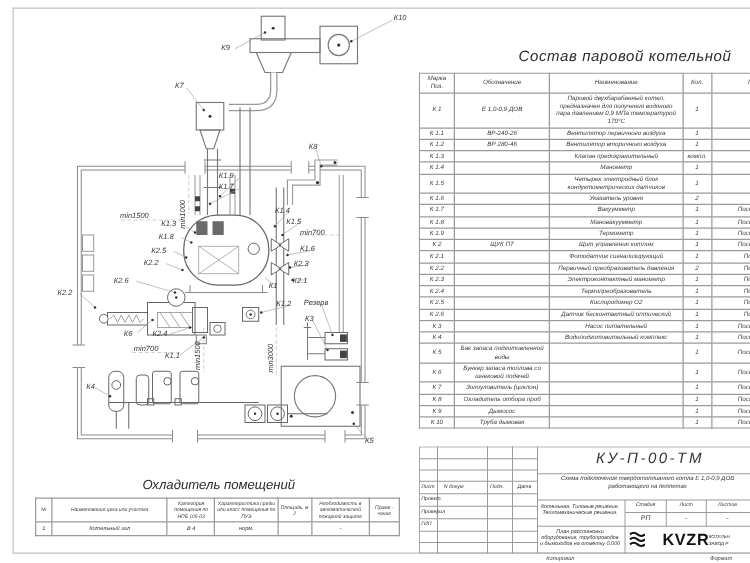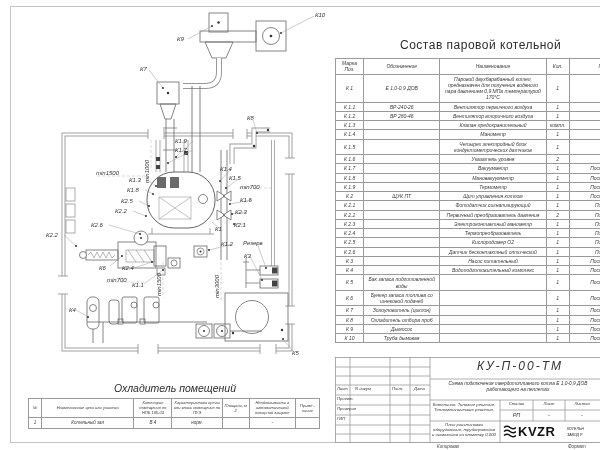--- a/index.html
+++ b/index.html
@@ -6,22 +6,22 @@
   body{width:600px;height:450px;position:relative;background:#fff;overflow:hidden;
        font-family:"Liberation Sans",sans-serif;color:#3a3a3a;}
   .frame{position:absolute;left:10px;top:6px;width:600px;height:437px;
          border:1px solid #c4c4c4;border-right:none;box-sizing:border-box;}
   
   #plan{position:absolute;left:0;top:0;width:335px;height:385px;}
   #plan svg{position:absolute;left:0;top:0;}
   .dlbl{position:absolute;font-style:italic;font-size:6px;line-height:1;
         white-space:nowrap;color:#343434;}
   
-  #main-title{position:absolute;left:400px;top:38px;width:200px;
-              font-size:12px;color:#2c2c2c;letter-spacing:.5px;}
+  #main-title{position:absolute;left:400px;top:38px;width:200px;text-align:center;
+              font-size:12px;font-style:italic;color:#2c2c2c;letter-spacing:.5px;}
   #parts{position:absolute;left:335px;top:58px;width:265px;overflow:hidden;}
   #parts table{border-collapse:collapse;width:322px;table-layout:fixed;}
   #parts th,#parts td{border:1px solid #9a9a9a;font-size:5px;font-weight:normal;
         font-style:italic;text-align:center;vertical-align:middle;padding:1px 2px;
         line-height:1.25;color:#3a3a3a;overflow:hidden;}
   
   #expl-title{position:absolute;left:70px;top:382px;width:210px;text-align:center;
               font-size:10.5px;font-style:italic;color:#2c2c2c;}
   #expl{position:absolute;left:28px;top:398px;}
   #expl table{border-collapse:collapse;width:292px;table-layout:fixed;}
@@ -33,21 +33,21 @@
   #tblock{position:absolute;left:335px;top:357px;width:265px;height:86px;overflow:hidden;}
   #tblock .t{position:absolute;font-style:italic;line-height:1.15;color:#343434;}
   #doc-number{left:95px;top:3px;width:180px;text-align:center;font-size:12px;
               letter-spacing:2px;color:#2a2a2a;}
   #scheme-title{left:99px;top:24px;width:168px;text-align:center;font-size:4.8px;}
   #project-name{left:97px;top:46px;width:64px;text-align:center;font-size:4.3px;}
   #plan-name{left:97px;top:66px;width:64px;text-align:center;font-size:4.3px;}
   .sgn{font-size:4.2px;white-space:nowrap;}
   .stg{font-size:4.2px;text-align:center;}
   .stgv{font-size:5.5px;text-align:center;}
-  #logo{position:absolute;left:168px;top:67px;display:flex;align-items:center;gap:2px;}
+  #logo{position:absolute;left:168px;top:67px;display:flex;align-items:center;gap:14px;}
   #logo .kvzr{font-size:13px;font-weight:bold;font-style:normal;color:#111;letter-spacing:.5px;}
   .company{position:absolute;font-size:3.6px;font-style:italic;white-space:nowrap;color:#222;}
   .margin-lbl{position:absolute;font-size:4.5px;font-style:italic;color:#444;}
 </style>
 </head>
 <body>
 
 <div class="frame"></div>
 
 <div id="plan">

